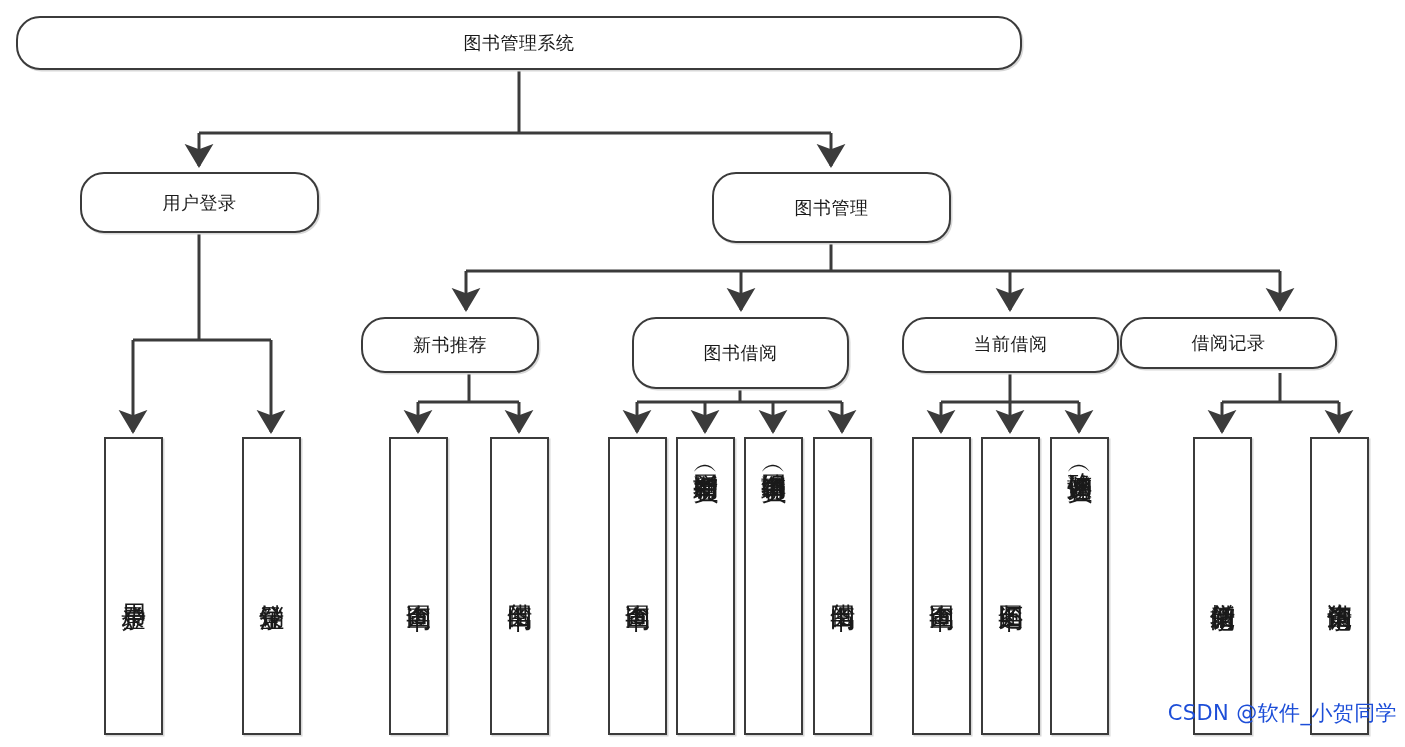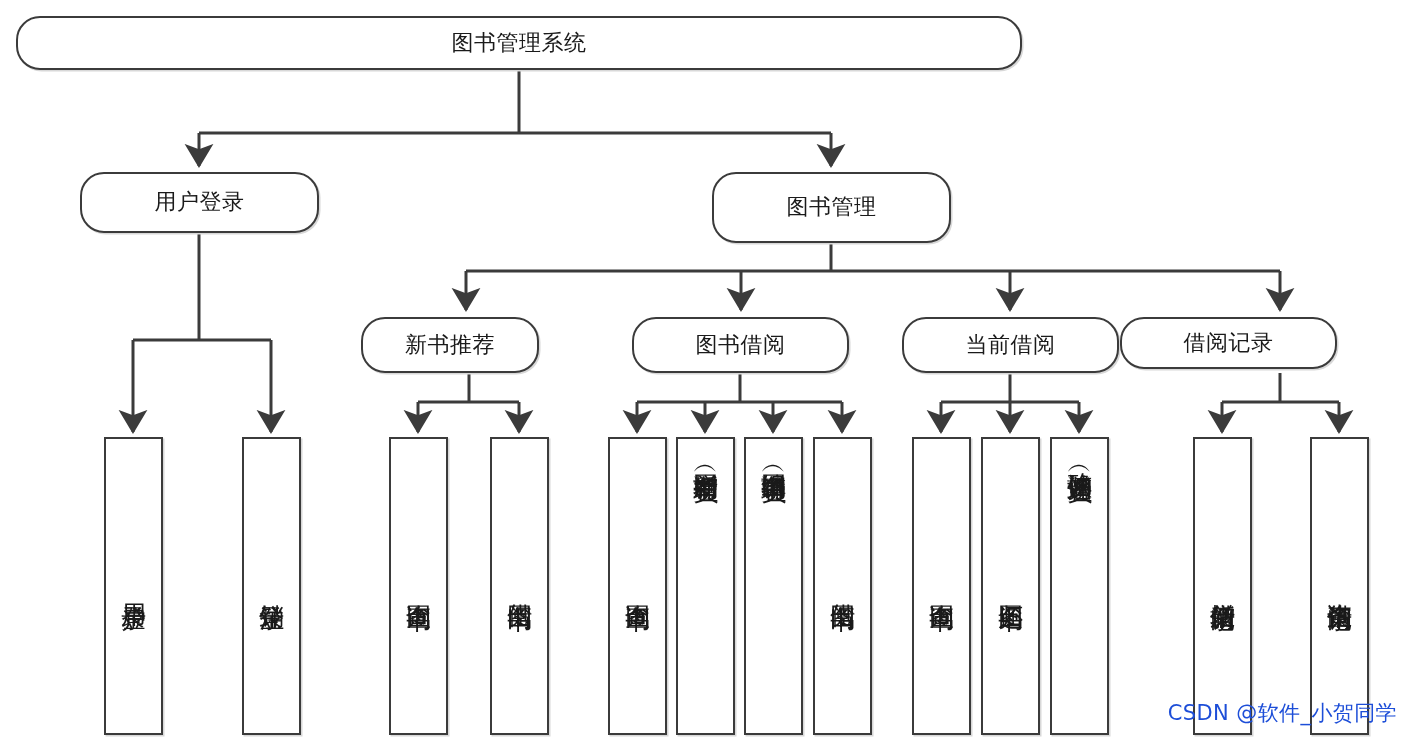--- a/index.html
+++ b/index.html
@@ -28,21 +28,21 @@
     box-sizing: border-box;
     background: #ffffff;
     border: 2.5px solid #3b3b3b;
     box-shadow: 1.5px 1.5px 0 0 #d8d8d8;
     display: flex;
     align-items: center;
     justify-content: center;
     color: #1a1a1a;
   }
   .node.horiz {
-    font-size: 22px;
+    font-size: 18px;
     letter-spacing: 0.5px;
     line-height: 1.1;
     border-radius: 24px;
   }
   .node.vert {
     align-items: flex-start;
     justify-content: center;
     padding-top: 14px;
   }
   .node.vert .vtext {
@@ -131,24 +131,24 @@
   <div class="node horiz" style="left:80px; top:172px; width:239px; height:61px;">
     <span>用户登录</span>
   </div>
   <div class="node horiz" style="left:712px; top:172px; width:239px; height:71px;">
     <span>图书管理</span>
   </div>
 
   <div class="node horiz" style="left:361px; top:317px; width:178px; height:56px;">
     <span>新书推荐</span>
   </div>
-  <div class="node horiz" style="left:632px; top:317px; width:217px; height:56px;">
+  <div class="node horiz" style="left:632px; top:317px; width:217px; height:72px;">
     <span>图书借阅</span>
   </div>
-  <div class="node horiz" style="left:902px; top:317px; width:217px; height:56px;">
+  <div class="node horiz" style="left:902px; top:317px; width:217px; height:56px;font-family:Liberation Serif, serif;">
     <span>当前借阅</span>
   </div>
   <div class="node horiz" style="left:1120px; top:317px; width:217px; height:52px;">
     <span>借阅记录</span>
   </div>
 
   <div class="node vert centered" style="left:104px; top:437px; width:59px; height:298px;">
     <span class="vtext">用户登录</span>
   </div>
   <div class="node vert centered" style="left:242px; top:437px; width:59px; height:298px;">

